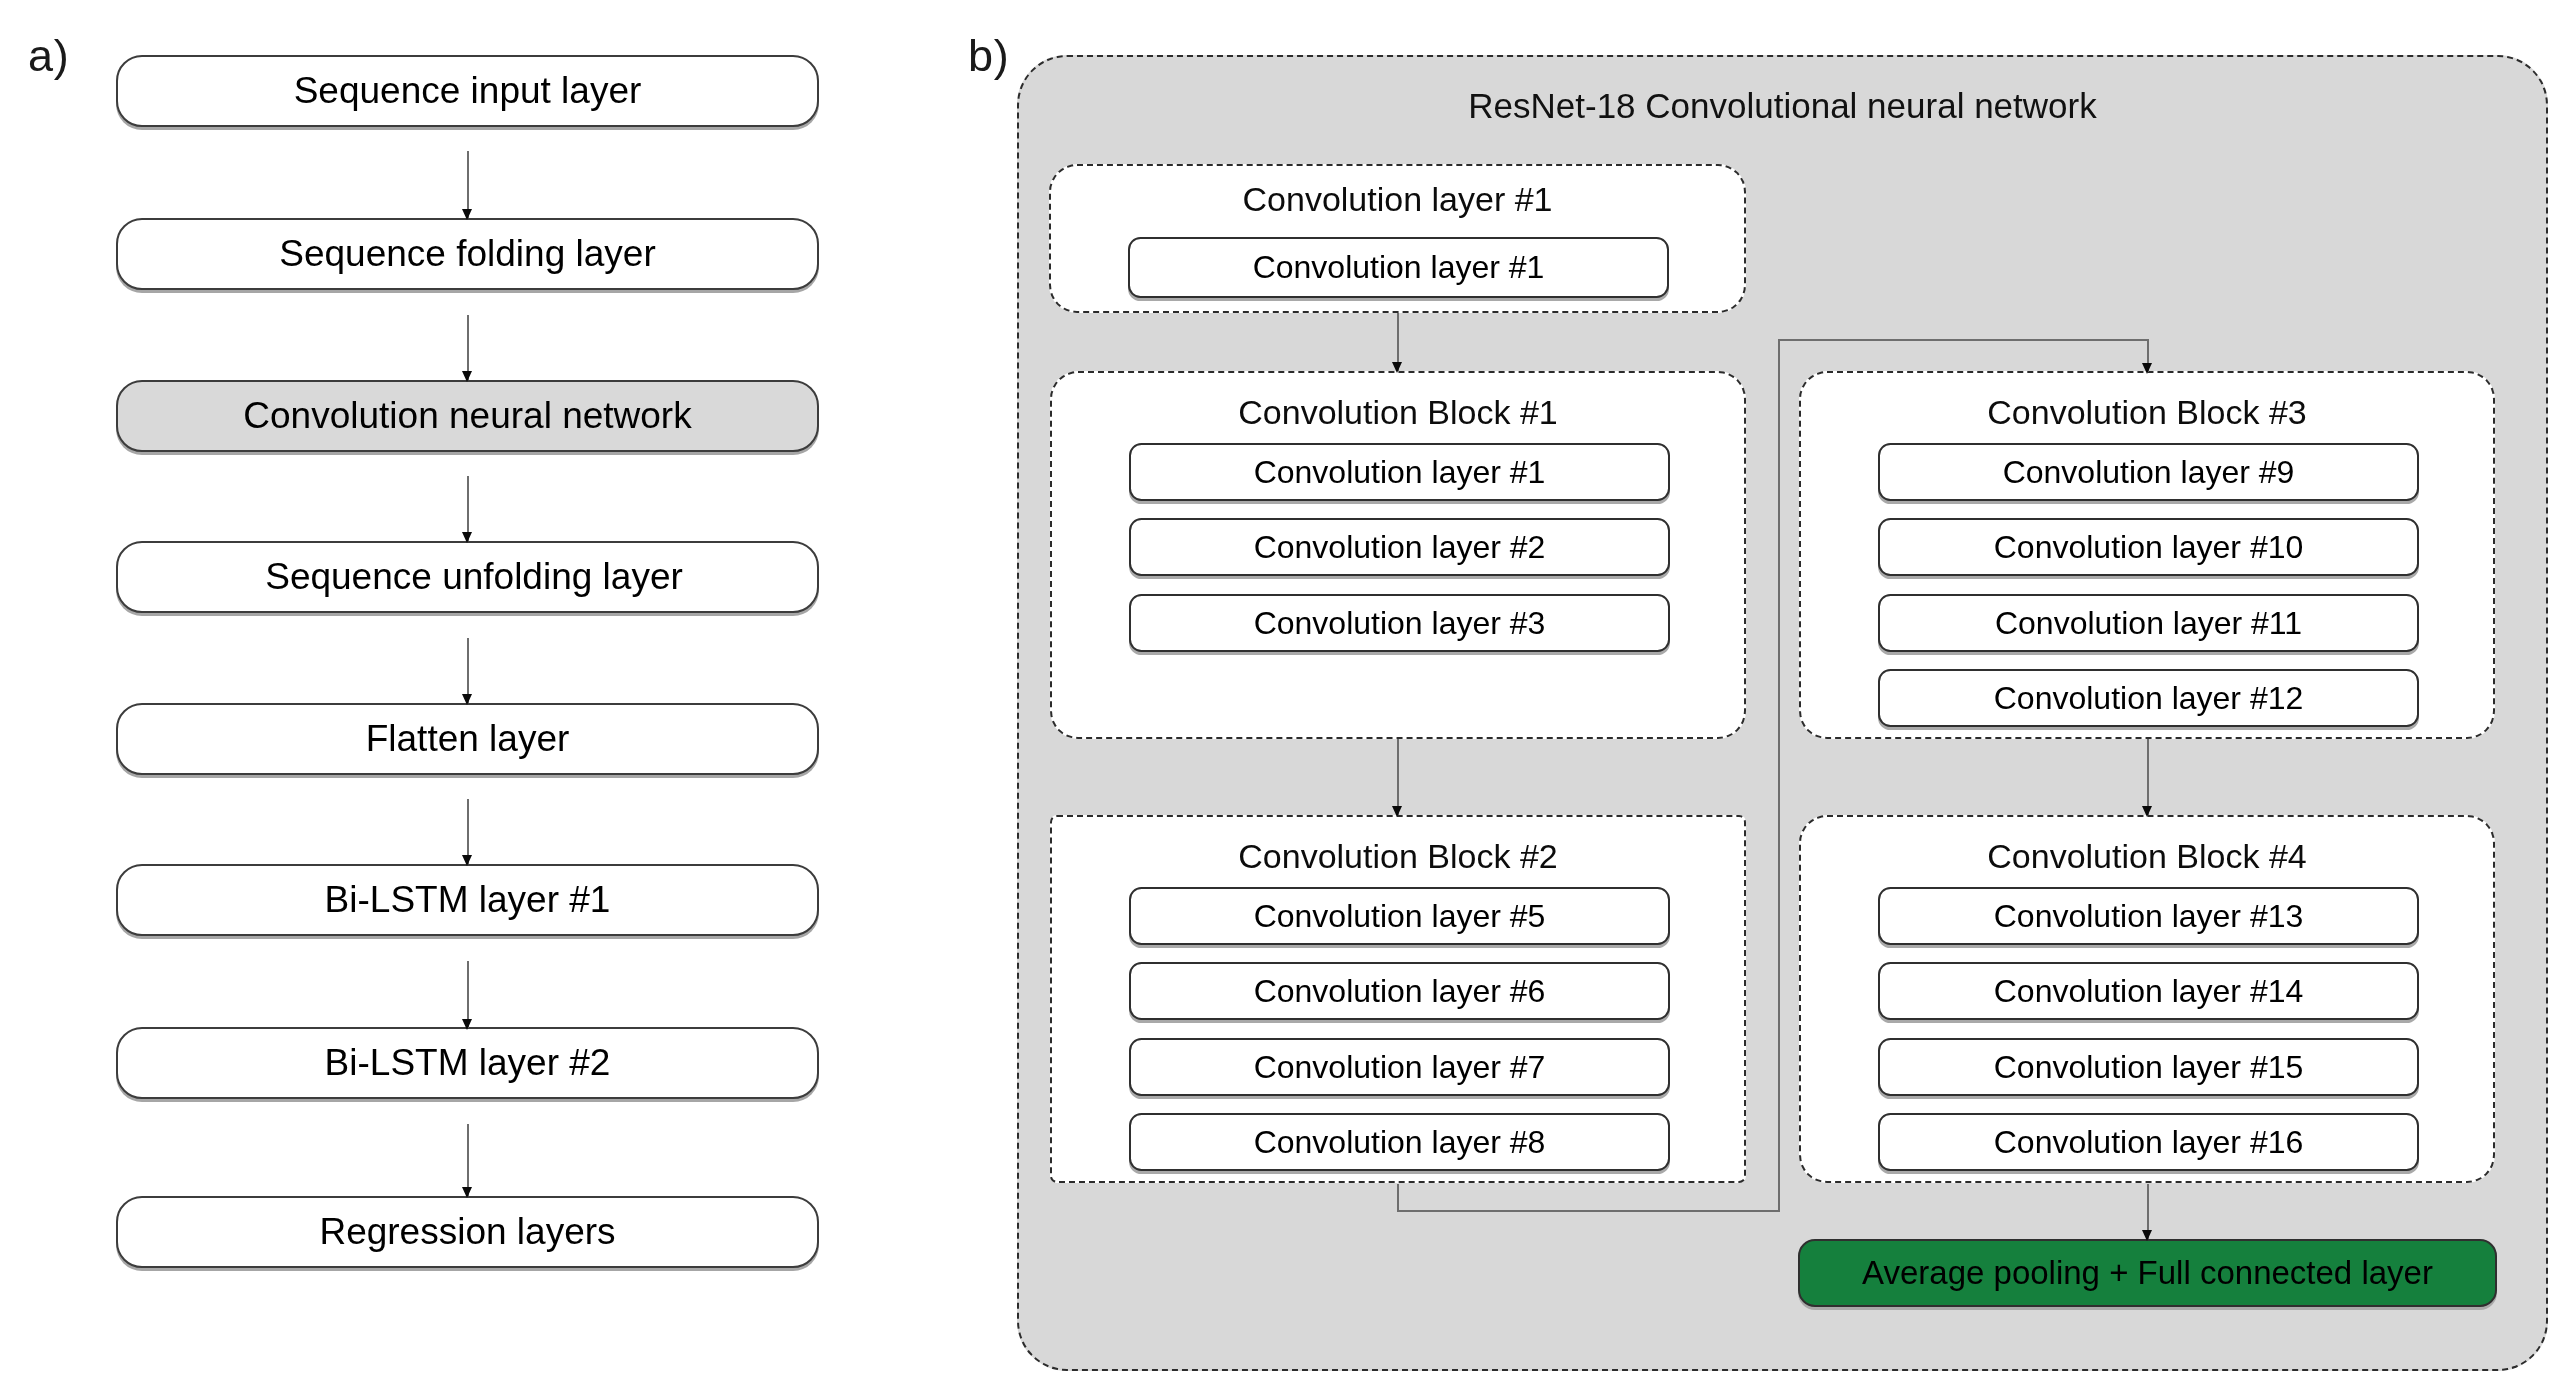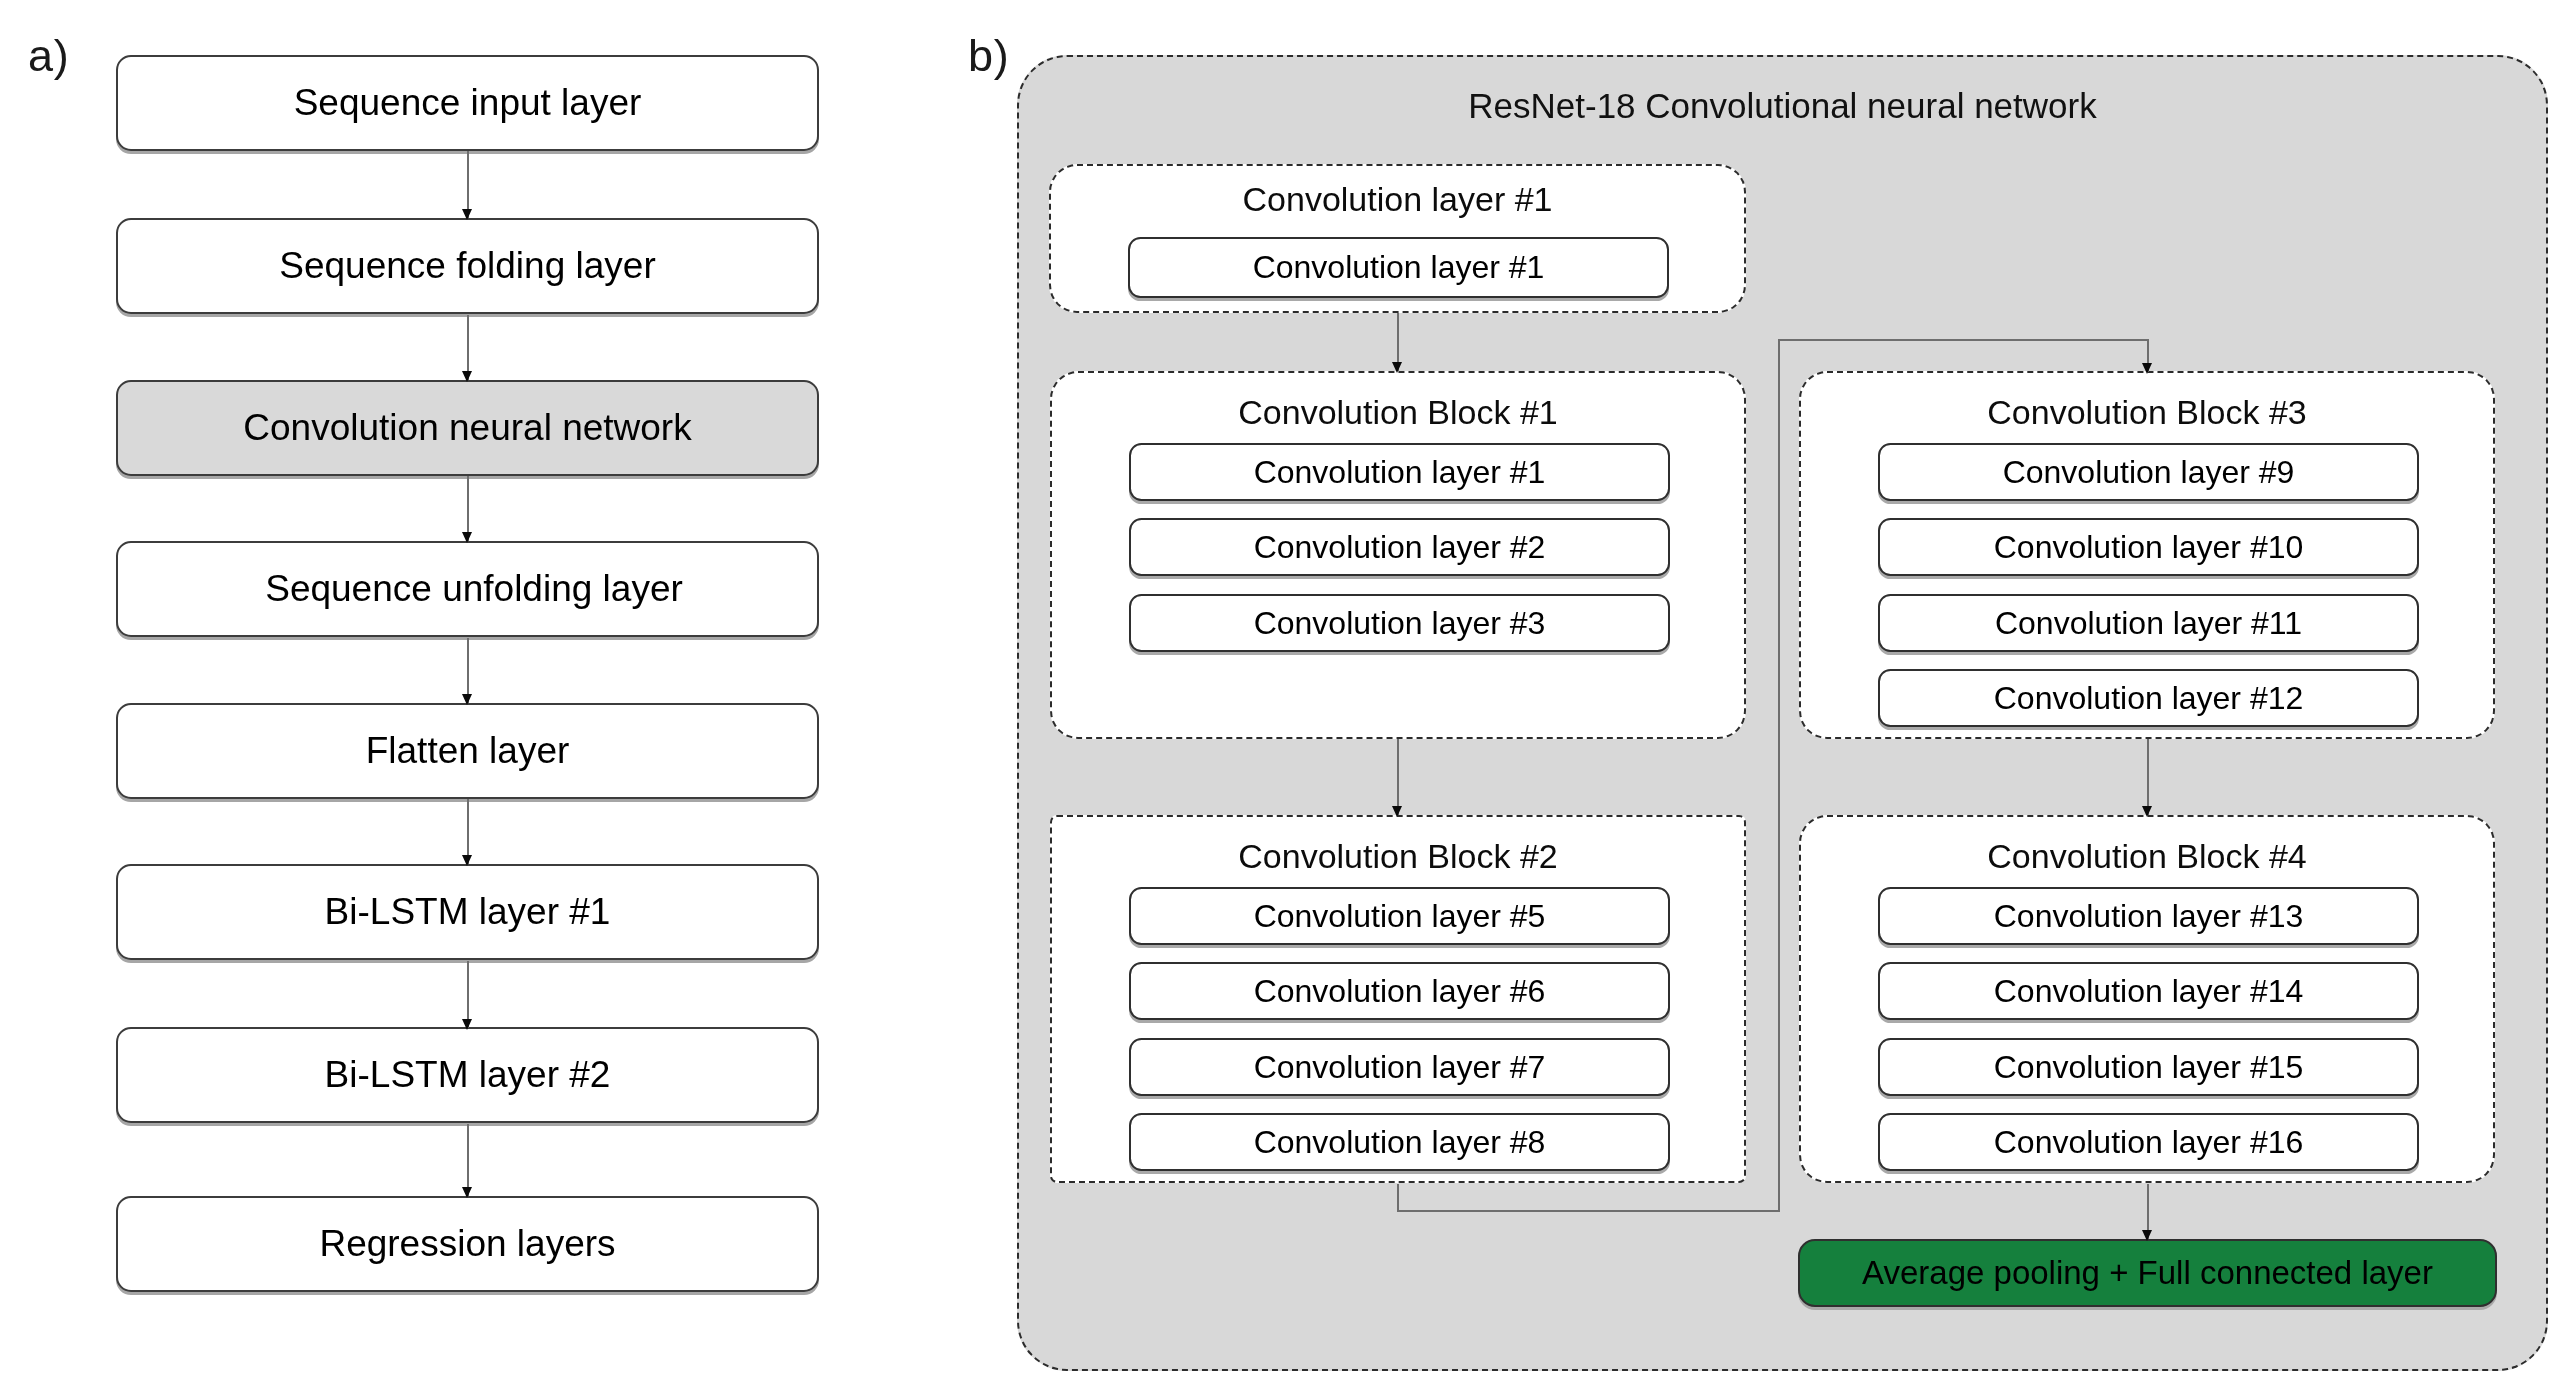--- a/index.html
+++ b/index.html
@@ -12,23 +12,23 @@
     overflow:hidden;
   }
   .panel-label{
     position:absolute;
     font-size:45px;
     color:#1a1a1a;
     letter-spacing:0.8px;
   }
   
   .abox{
-    position:absolute;left:116px;width:703px;height:96px;
+    position:absolute;left:116px;width:703px;height:72px;
     background:#ffffff;
-    border:2.3px solid #3c3c3c;border-radius:15px;
+    border:2.3px solid #3c3c3c;border-radius:26px;
     box-shadow:0 3.1px 0 #a6a6a6;
     display:flex;align-items:center;justify-content:center;
     font-size:37px;
     box-sizing:border-box;
   }
   .abox.gray{background:#d9d9d9;}
   
   .varrow{
     position:absolute;width:1.6px;background:#6e6e6e;
   }

